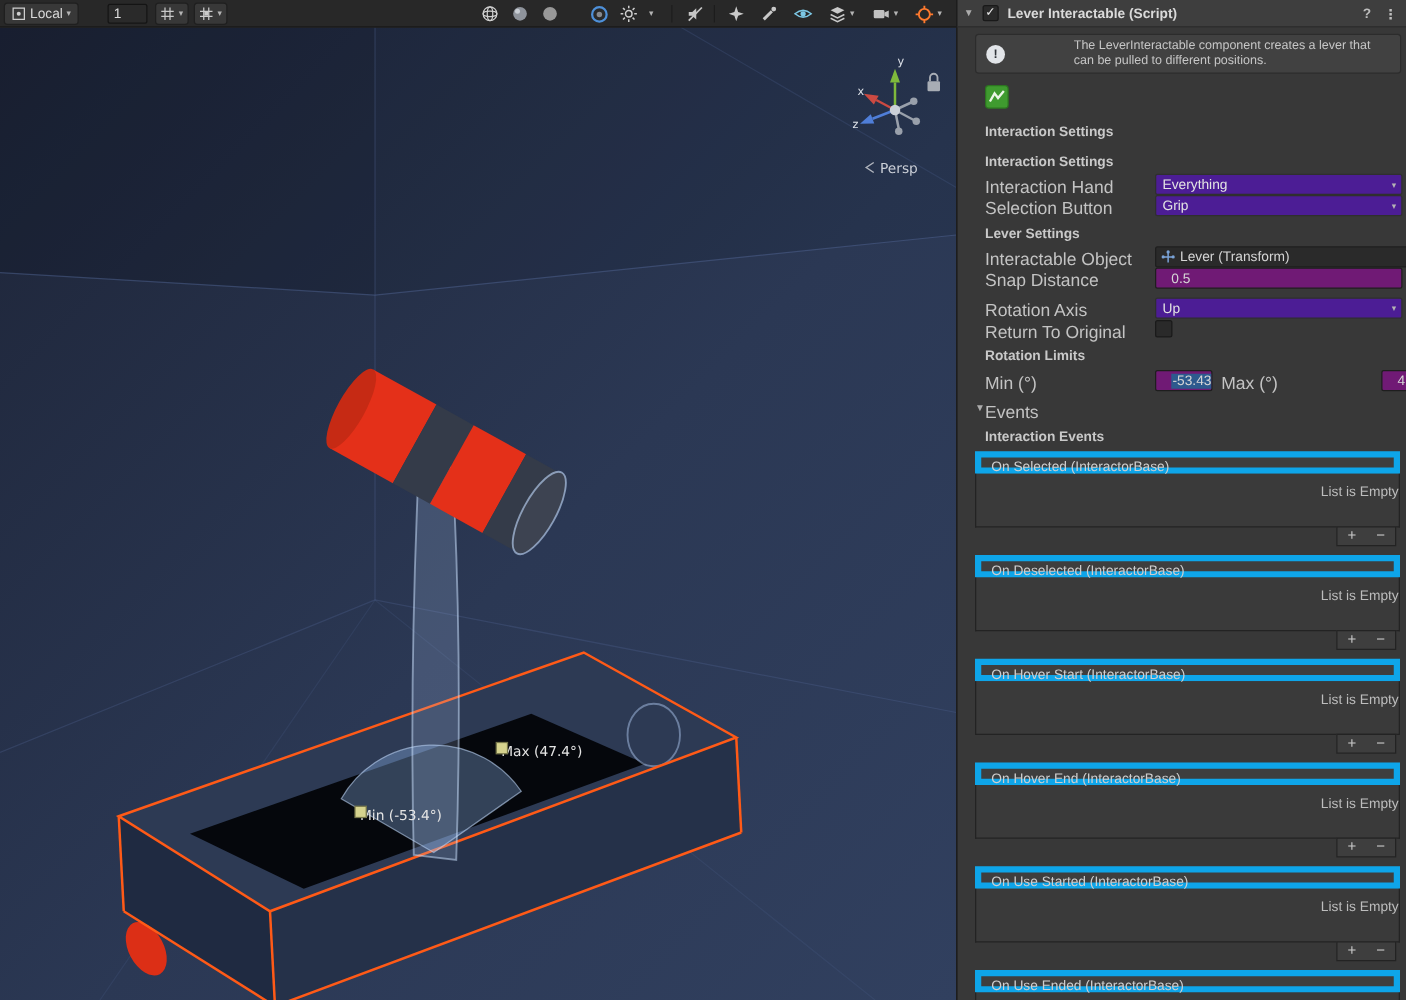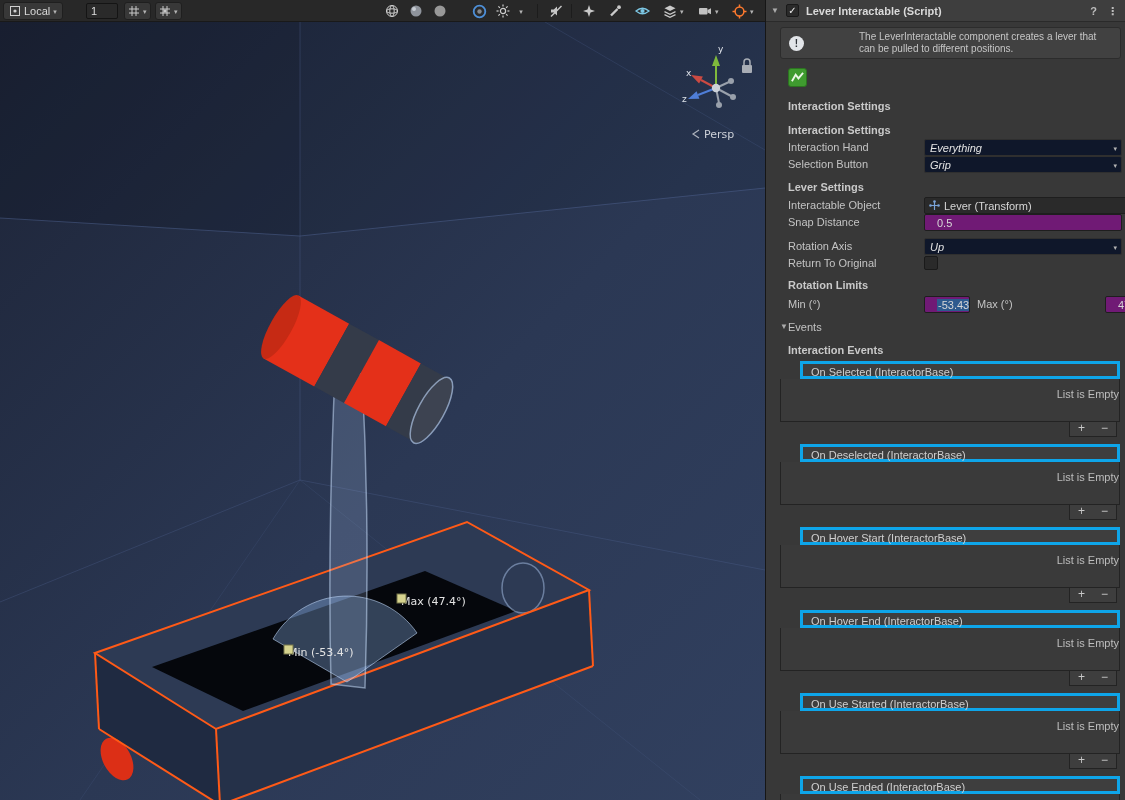--- a/index.html
+++ b/index.html
@@ -37,38 +37,38 @@
     display:flex;align-items:center;gap:7px;padding:0 8px;}
   .info-ic{min-width:15px;height:15px;border-radius:50%;background:#e2e5e9;color:#30343a;font-weight:bold;font-size:10px;
     display:flex;align-items:center;justify-content:center;}
   .info-text{font-size:10px;line-height:12px;color:#c6c6c6;margin-left:48px;}
 
   .script-icon{position:absolute;left:22px;top:68px;width:19px;height:19px;border-radius:3px;background:#3f9b2f;border:1px solid #2c7420;
     display:flex;align-items:center;justify-content:center;}
 
   .sec{position:absolute;left:22px;font-size:11px;font-weight:bold;color:#c9c9c9;}
   .row{position:absolute;left:0;width:360px;height:18px;}
-  .row .lbl{position:absolute;left:22px;top:2px;font-size:11px;color:#c3c3c3;white-space:nowrap;}
-  .dd{position:absolute;left:158px;top:0;width:198px;height:17px;background:#0f172a;border:1px solid #2f2f2f;border-radius:2px;
-    color:#e3e3e3;display:flex;align-items:center;padding:0 5px;font-style:italic;}
+  .row .lbl{position:absolute;left:22px;top:2px;font-size:14px;color:#c3c3c3;white-space:nowrap;}
+  .dd{position:absolute;left:158px;top:0;width:198px;height:17px;background:#4c1d95;border:1px solid #2f2f2f;border-radius:2px;
+    color:#e3e3e3;display:flex;align-items:center;padding:0 5px;}
   .dd .dd-caret{position:absolute;right:4px;top:5px;}
   .tf{position:absolute;left:158px;top:0;width:198px;height:17px;background:#701a75;border:1px solid #1e1e1e;border-radius:2px;
     color:#d6d6d6;display:flex;align-items:center;padding:0 12px;overflow:hidden;white-space:nowrap;}
   .objf{position:absolute;left:158px;top:0;width:236px;height:17px;background:#2a2a2a;border:1px solid #1e1e1e;border-radius:2px;
     color:#d6d6d6;display:flex;align-items:center;gap:4px;padding:0 4px;overflow:hidden;}
   .obj-picker{position:absolute;right:0;top:0;width:16px;height:15px;background:#3c3c3c;border-left:1px solid #1e1e1e;
     color:#c0c0c0;font-size:10px;display:flex;align-items:center;justify-content:center;}
   .cb{position:absolute;left:158px;top:1px;width:14px;height:14px;background:#2a2a2a;border:1px solid #1a1a1a;border-radius:2px;}
   .tf-min{left:158px;width:46px;}
   .tf-min .selbg{background:#2d5a8e;padding:0 1px;}
   .lbl-max{left:211px !important;}
   .tf-max{left:339px;width:56px;}
 
   .evt{position:absolute;left:14px;width:340px;}
-  .evt-head{height:18px;background:#3e3e3e;border:3px solid #0ea5e9;font-size:11px;color:#cfcfcf;padding:2px 0 0 8px;margin-left:20px;}
+  .evt-head{height:18px;background:#3e3e3e;border:5px solid #0ea5e9;font-size:11px;color:#cfcfcf;padding:2px 0 0 8px;}
   .evt-body{height:43px;background:#3a3a3a;border:1px solid #232323;border-top:none;font-size:11px;color:#bdbdbd;padding:9px 0 0 13px;text-align:right;}
   .evt-foot{display:flex;justify-content:flex-end;padding-right:3px;margin-top:-1px;}
   .evt-btns{width:48px;height:16px;background:#3e3e3e;border:1px solid #232323;display:flex;}
   .evt-btn{flex:1;text-align:center;font-size:12px;line-height:13px;color:#c8c8c8;}
 </style>
 </head>
 <body>
 
 <div class="app">
 

